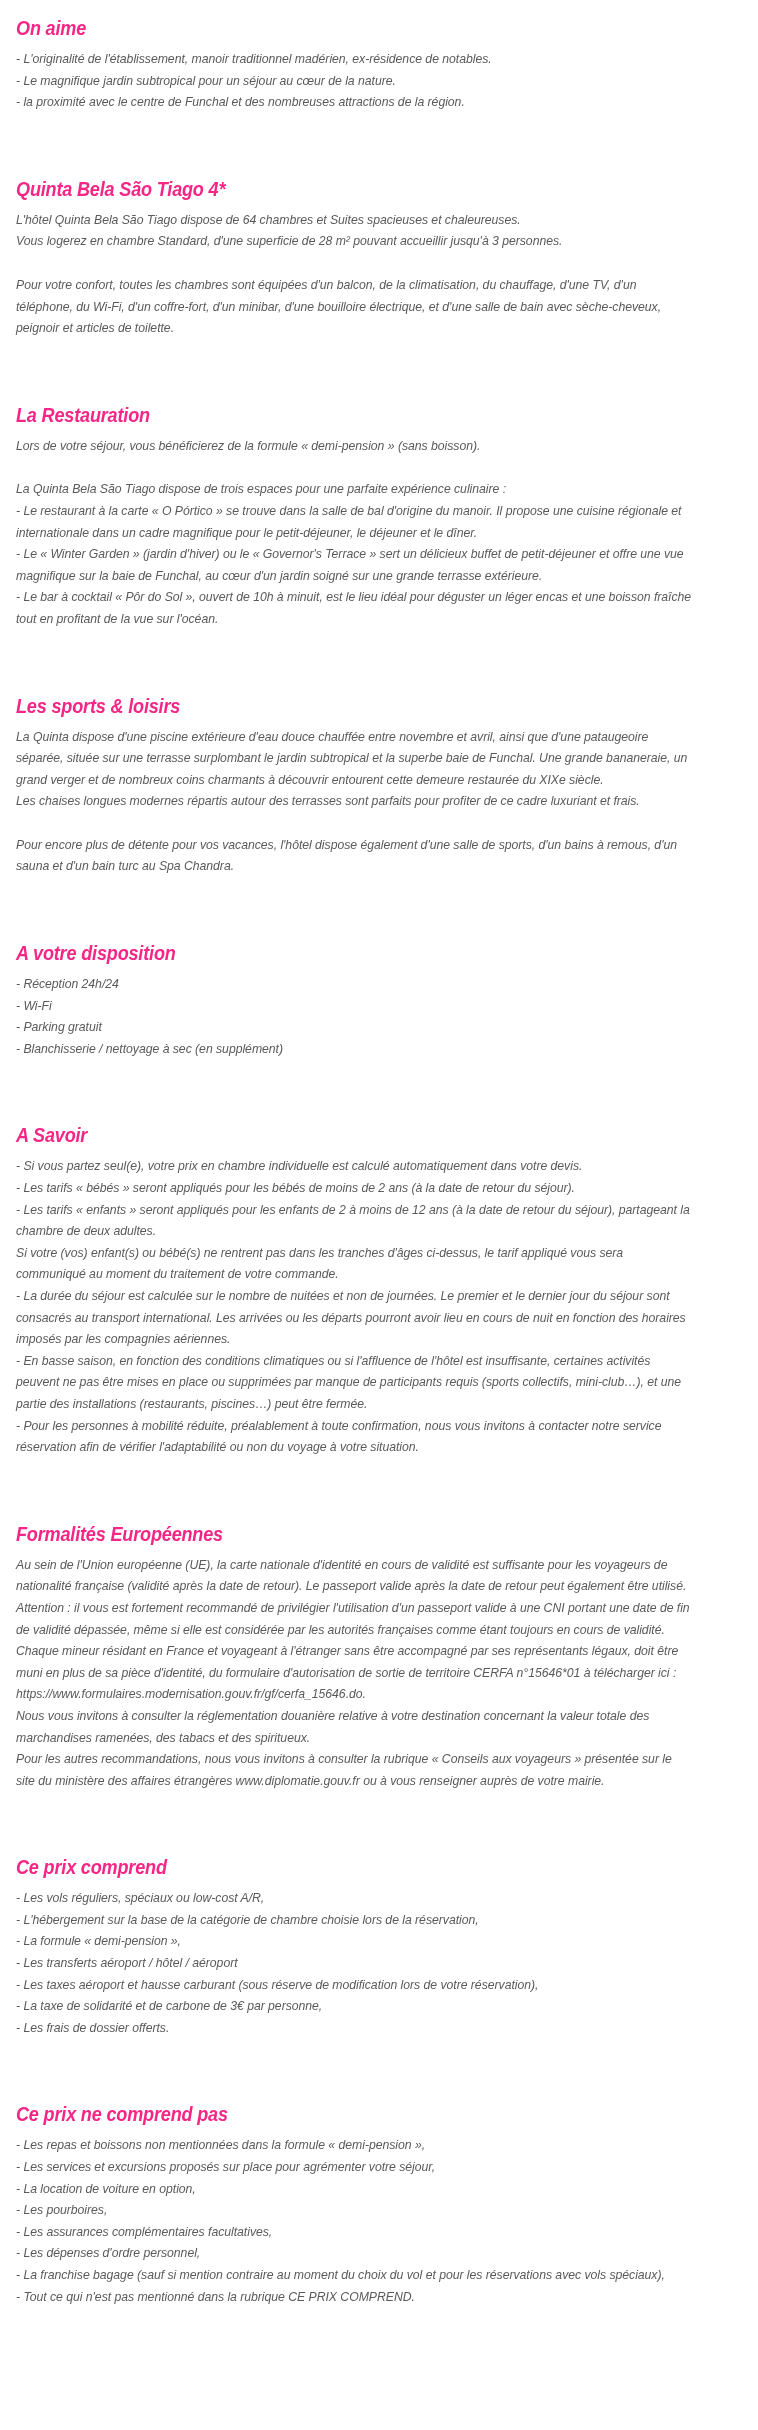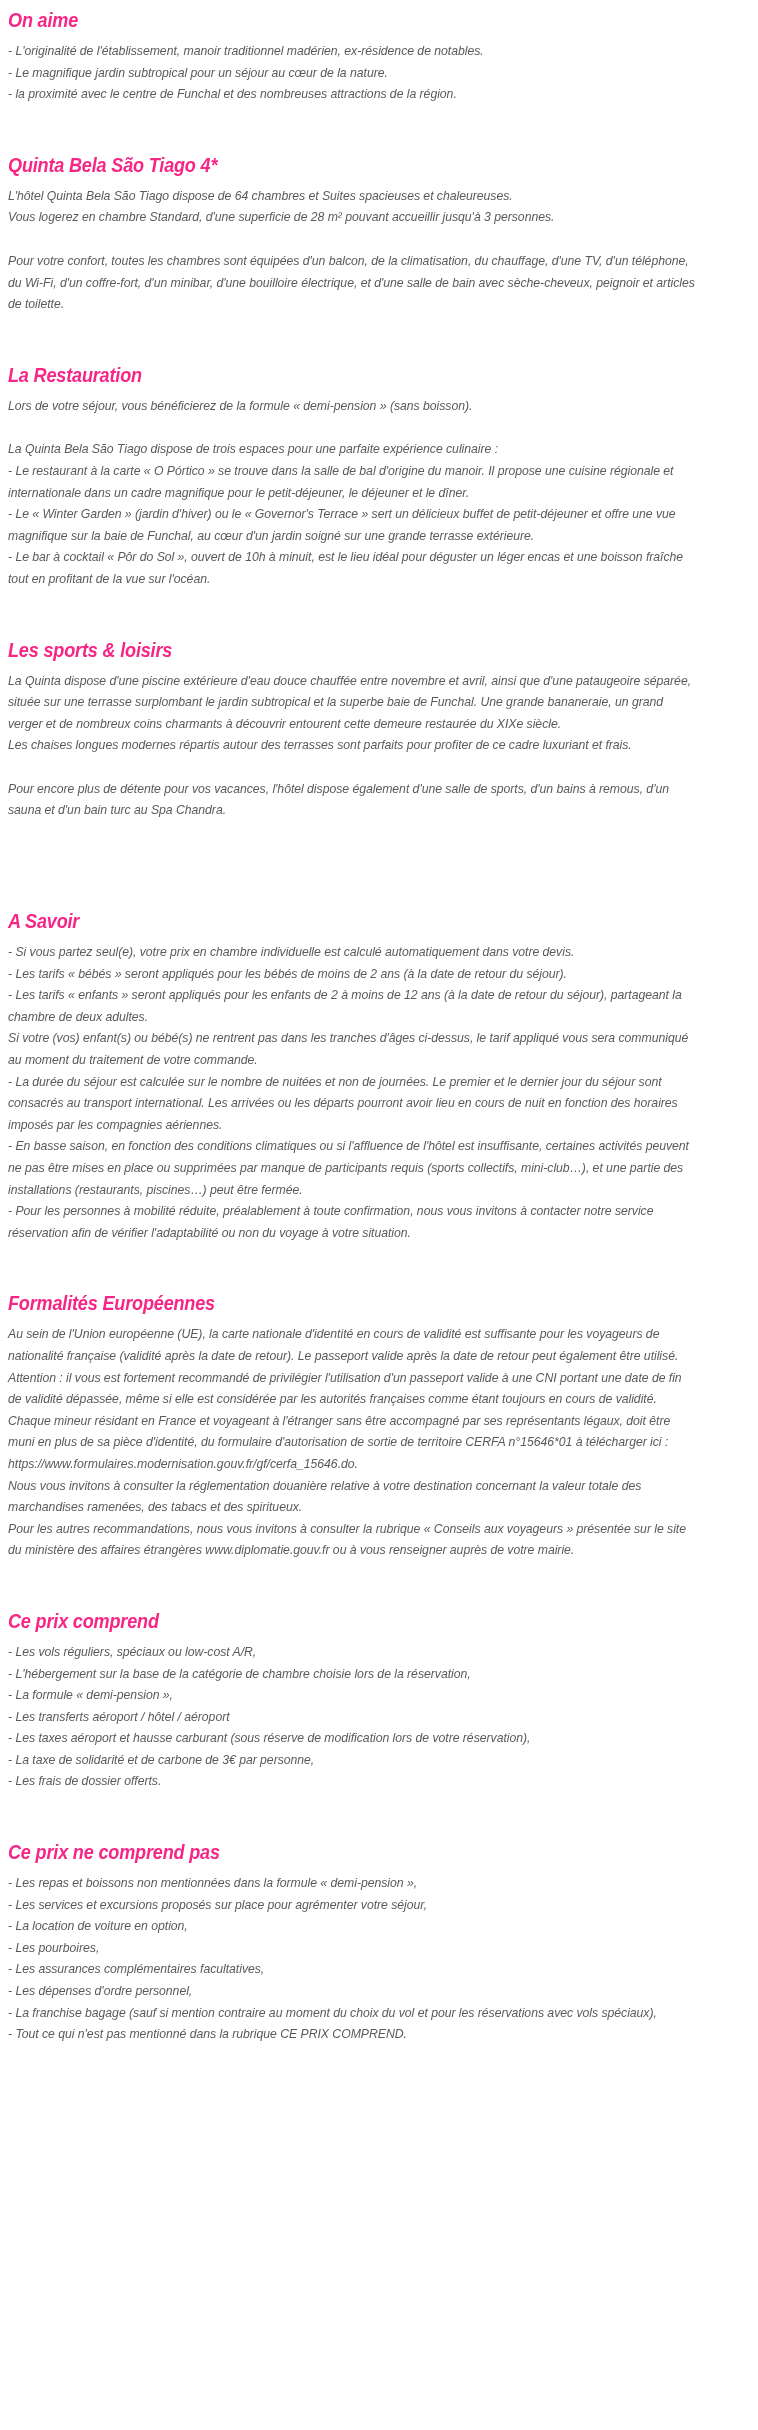--- a/index.html
+++ b/index.html
@@ -27,21 +27,21 @@
     color: #f72585;
     font-size: 21px;
     line-height: 24px;
     letter-spacing: -0.2px;
     margin: 0;
     padding: 0;
     transform: scaleX(0.86);
     transform-origin: left center;
   }
   .block {
-    margin: 4px;
+    margin: 12px;
     padding: 0;
   }
   p.para {
     font-style: italic;
     font-size: 13.2px;
     line-height: 21.6px;
     color: #5a5a5a;
     margin: 0;
     padding: 0;
     letter-spacing: -0.05px;
@@ -98,20 +98,28 @@
     <h2 class="section-title">Les sports &amp; loisirs</h2>
     <div class="after-title"></div>
     <p class="para">La Quinta dispose d'une piscine extérieure d'eau douce chauffée entre novembre et avril, ainsi que d'une pataugeoire séparée, située sur une terrasse surplombant le jardin subtropical et la superbe baie de Funchal. Une grande bananeraie, un grand verger et de nombreux coins charmants à découvrir entourent cette demeure restaurée du XIXe siècle.</p>
     <p class="para">Les chaises longues modernes répartis autour des terrasses sont parfaits pour profiter de ce cadre luxuriant et frais.</p>
     <div class="gap-md"></div>
     <p class="para">Pour encore plus de détente pour vos vacances, l'hôtel dispose également d'une salle de sports, d'un bains à remous, d'un sauna et d'un bain turc au Spa Chandra.</p>
   </section>
 
   <div class="gap-xl"></div>
 
+  <section class="block">
+    <h2 class="section-title">A votre disposition</h2>
+    <div class="after-title"></div>
+    <p class="para">- Réception 24h/24</p>
+    <p class="para">- Wi-Fi</p>
+    <p class="para">- Parking gratuit</p>
+    <p class="para">- Blanchisserie / nettoyage à sec (en supplément)</p>
+  </section>
 
   <div class="gap-xl"></div>
 
   <section class="block">
     <h2 class="section-title">A Savoir</h2>
     <div class="after-title"></div>
     <p class="para">- Si vous partez seul(e), votre prix en chambre individuelle est calculé automatiquement dans votre devis.</p>
     <p class="para">- Les tarifs « bébés » seront appliqués pour les bébés de moins de 2 ans (à la date de retour du séjour).</p>
     <p class="para">- Les tarifs « enfants » seront appliqués pour les enfants de 2 à moins de 12 ans (à la date de retour du séjour), partageant la chambre de deux adultes.</p>
     <p class="para">Si votre (vos) enfant(s) ou bébé(s) ne rentrent pas dans les tranches d'âges ci-dessus, le tarif appliqué vous sera communiqué au moment du traitement de votre commande.</p>

